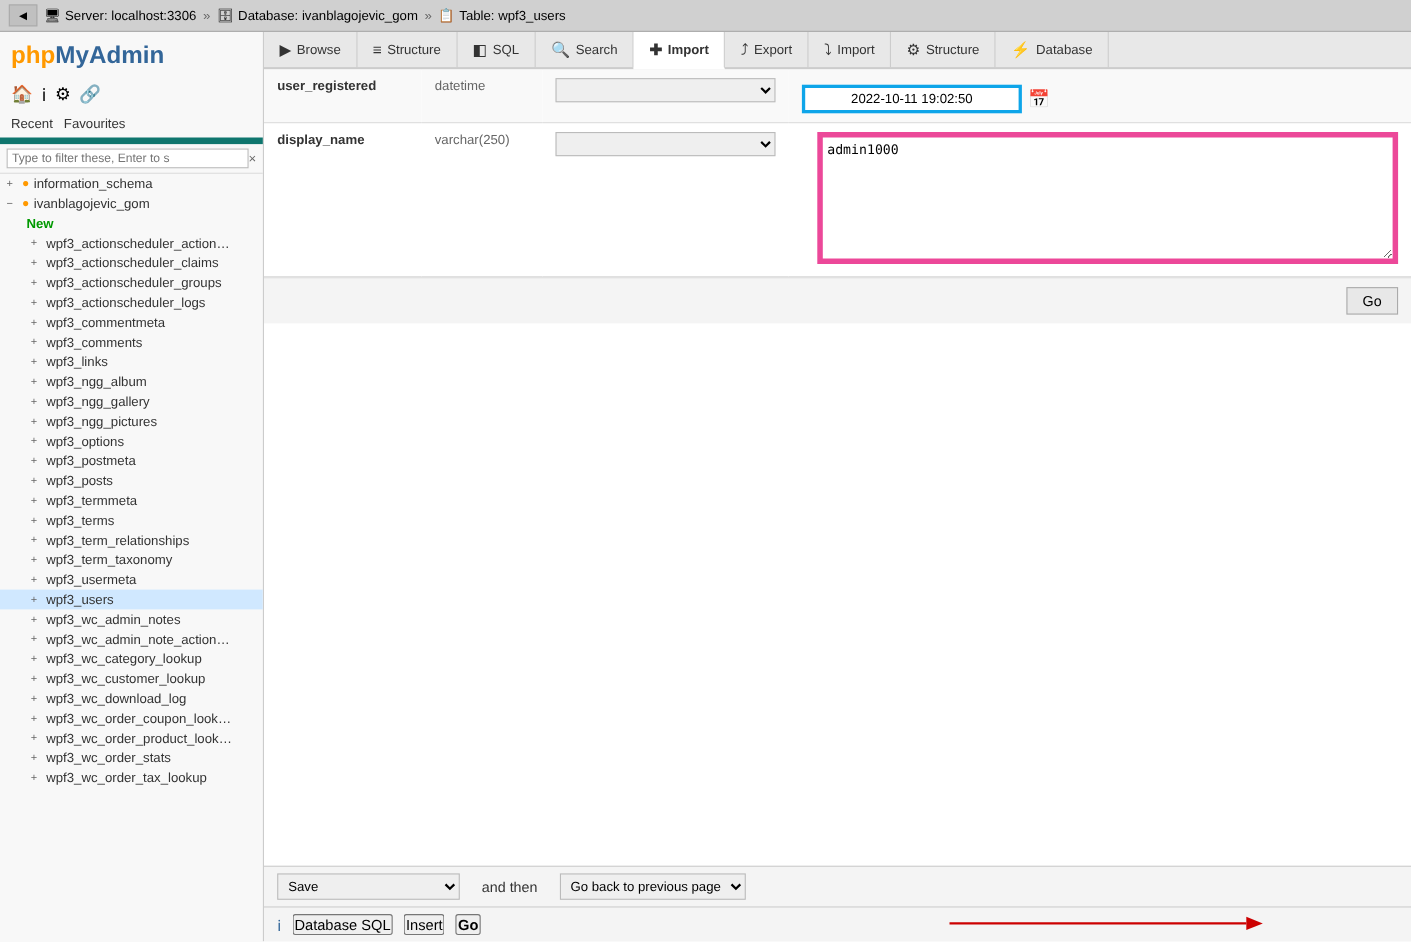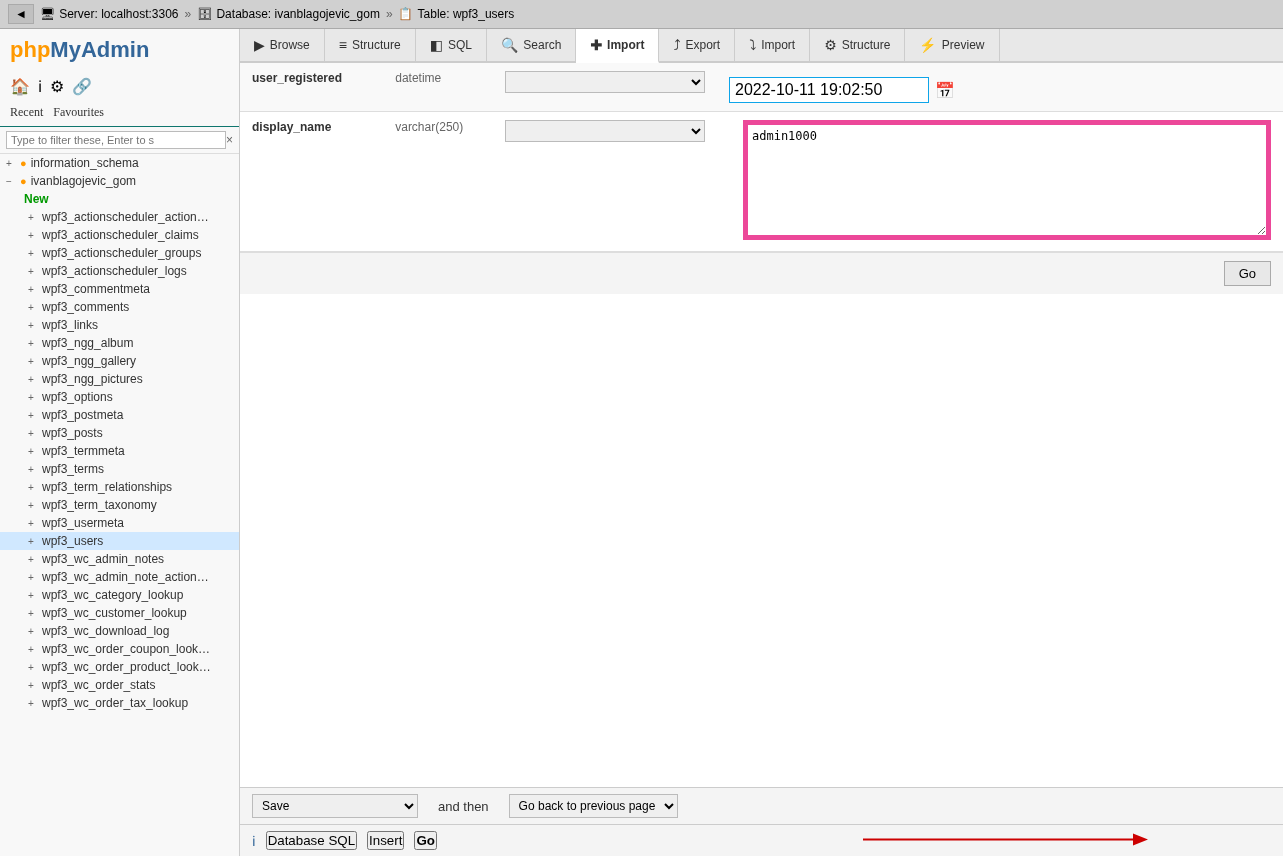--- a/index.html
+++ b/index.html
@@ -58,22 +58,21 @@
       padding: 4px 10px;
       display: flex;
       gap: 8px;
       align-items: center;
     }
     .sidebar-icon { font-size: 16px; cursor: pointer; }
     .sidebar-tabs {
       display: flex;
       gap: 10px;
       padding: 4px 10px;
-      border-bottom: 1px solid #0f766e;
-      font-family: Liberation Serif, serif;
+      border-bottom: 6px solid #0f766e;
     }
     .sidebar-tab {
       font-size: 12px;
       cursor: pointer;
       color: #333;
       padding-bottom: 2px;
     }
     .sidebar-filter {
       display: flex;
       align-items: center;
@@ -197,23 +196,24 @@
       width: 528px;
       height: 120px;
       border: 5px solid #ec4899;
       font-size: 12px;
       padding: 4px;
       resize: both;
       margin-left: 14px;
     }
     .field-input {
       width: 200px;
-      font-size: 16px;
+      font-size: 12px;
       padding: 3px 5px;
-      border: 1px solid #0ea5e9;
+      border: 3px solid #0ea5e9;
+      text-align: center;
     }
     .row-alt { background: #f9f9f9; }
 
     
     .go-row {
       display: flex;
       justify-content: flex-end;
       padding: 8px 12px;
       border-top: 1px solid #ddd;
       background: #f4f4f4;
@@ -466,21 +466,21 @@
       <a class="tab">
         <span class="tab-icon">⤵</span>
         <span>Import</span>
       </a>
       <a class="tab">
         <span class="tab-icon">⚙</span>
         <span>Structure</span>
       </a>
       <a class="tab">
         <span class="tab-icon">⚡</span>
-        <span>Preview</span>
+        <span>Database</span>
       </a>
     </div>
 
     <div class="form-content">
       <table class="form-table">
         <tbody>
 
 
           <tr class="row-alt">
             <td class="field-name">user_registered</td>

